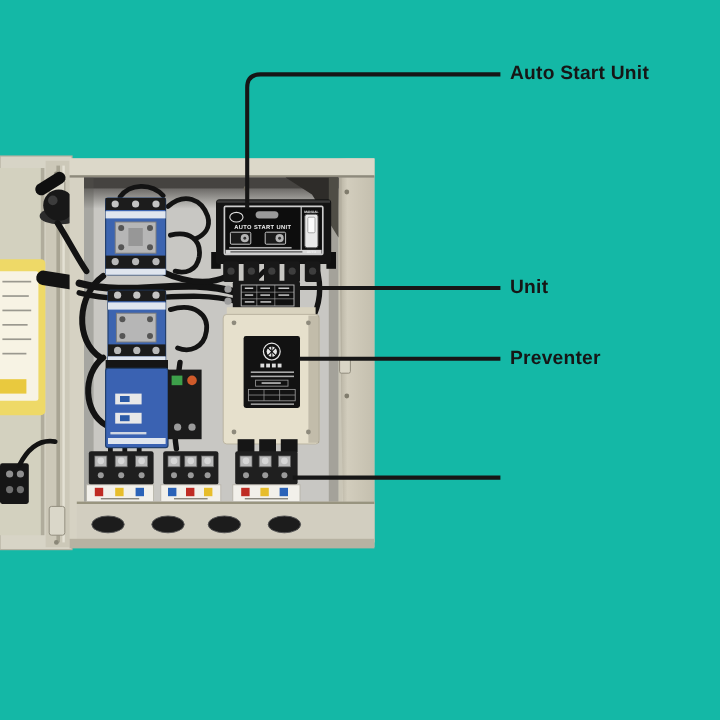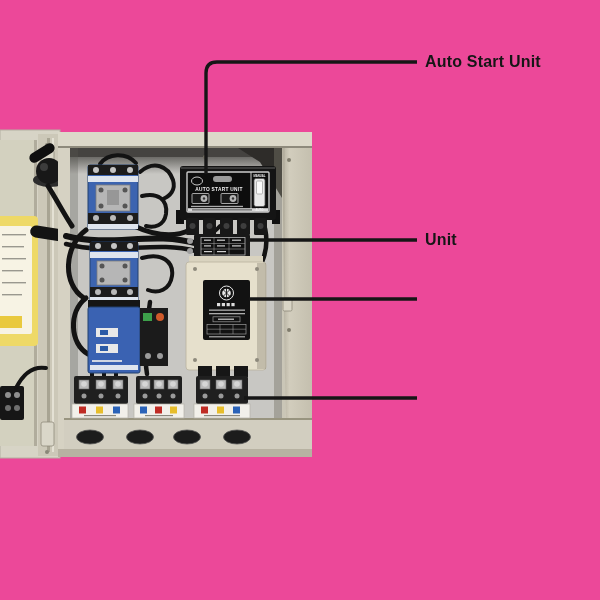--- a/index.html
+++ b/index.html
@@ -1,16 +1,16 @@
 <!DOCTYPE html>
 <html><head>
 <meta charset="utf-8">
 <style>
   html,body{margin:0;padding:0;background:#ffffff;}
-  .stage{position:relative;width:600px;height:600px;background:#ec4899;overflow:hidden;
+  .stage{position:relative;width:600px;height:600px;background:#14b8a6;overflow:hidden;
          font-family:"Liberation Sans",sans-serif;}
   .stage svg{position:absolute;left:0;top:0;}
   .callout-label{position:absolute;font-weight:700;font-size:16px;line-height:20px;
                  color:#161616;white-space:nowrap;letter-spacing:.2px;}
   .lbl-auto{left:425px;top:52px;}
   .lbl-coil{left:425px;top:230px;}
   .lbl-prev{left:425px;top:289px;}
   .lbl-conn{left:425px;top:388px;}
   .svgtxt{font-family:"Liberation Sans",sans-serif;fill:#f0f0f0;font-weight:bold;}
 </style>
@@ -332,13 +332,14 @@
   <g stroke="#161616" fill="none">
     <path d="M417,62 H217 Q206,62 206,73 V174" stroke-width="3.4"></path>
     <path d="M250,240 H417" stroke-width="3.4"></path>
     <path d="M249,299 H417" stroke-width="3.4"></path>
     <path d="M244,398 H417" stroke-width="3.4"></path>
   </g>
 </svg>
 
   <div class="callout-label lbl-auto">Auto Start Unit</div>
   <div class="callout-label lbl-coil">Unit</div>
+  <div class="callout-label lbl-prev">Preventer</div>
 </div>
 
 </body></html>

